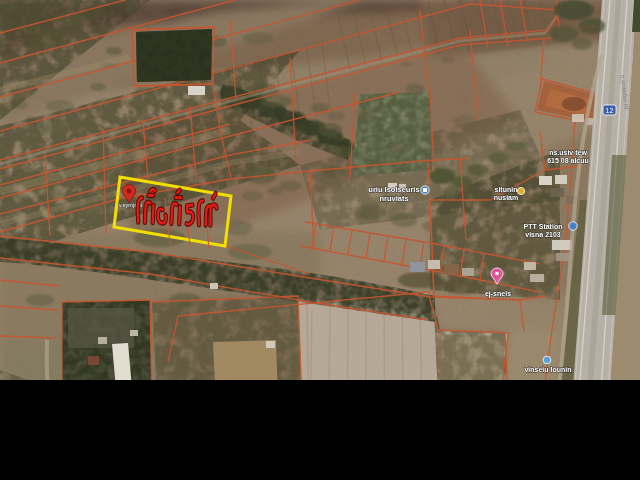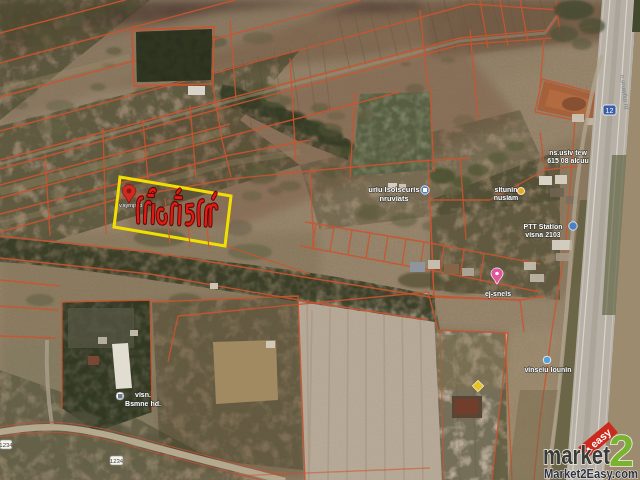--- a/index.html
+++ b/index.html
@@ -1,16 +1,16 @@
 <!DOCTYPE html>
 <html><head>
 <meta charset="utf-8">
 <style>
   html,body{margin:0;padding:0;background:#000;}
-  #stage{position:relative;width:640px;height:480px;overflow:hidden;font-family:"Liberation Sans",sans-serif;}
+  #stage{position:relative;width:640px;height:380px;overflow:hidden;font-family:"Liberation Sans",sans-serif;}
 </style>
 </head>
 <body>
 
 <div id="stage">
 <svg width="640" height="480" viewBox="0 0 640 480">
 <defs>
   <filter id="blotch" x="-5%" y="-5%" width="110%" height="110%" color-interpolation-filters="sRGB">
     <feTurbulence type="fractalNoise" baseFrequency="0.055 0.065" numOctaves="3" seed="7" result="n"></feTurbulence>
     <feColorMatrix in="n" type="matrix" values="0 0 0 0 0.57  0 0 0 0 0.50  0 0 0 0 0.40  0.78 0 0 0 0" result="c"></feColorMatrix>

